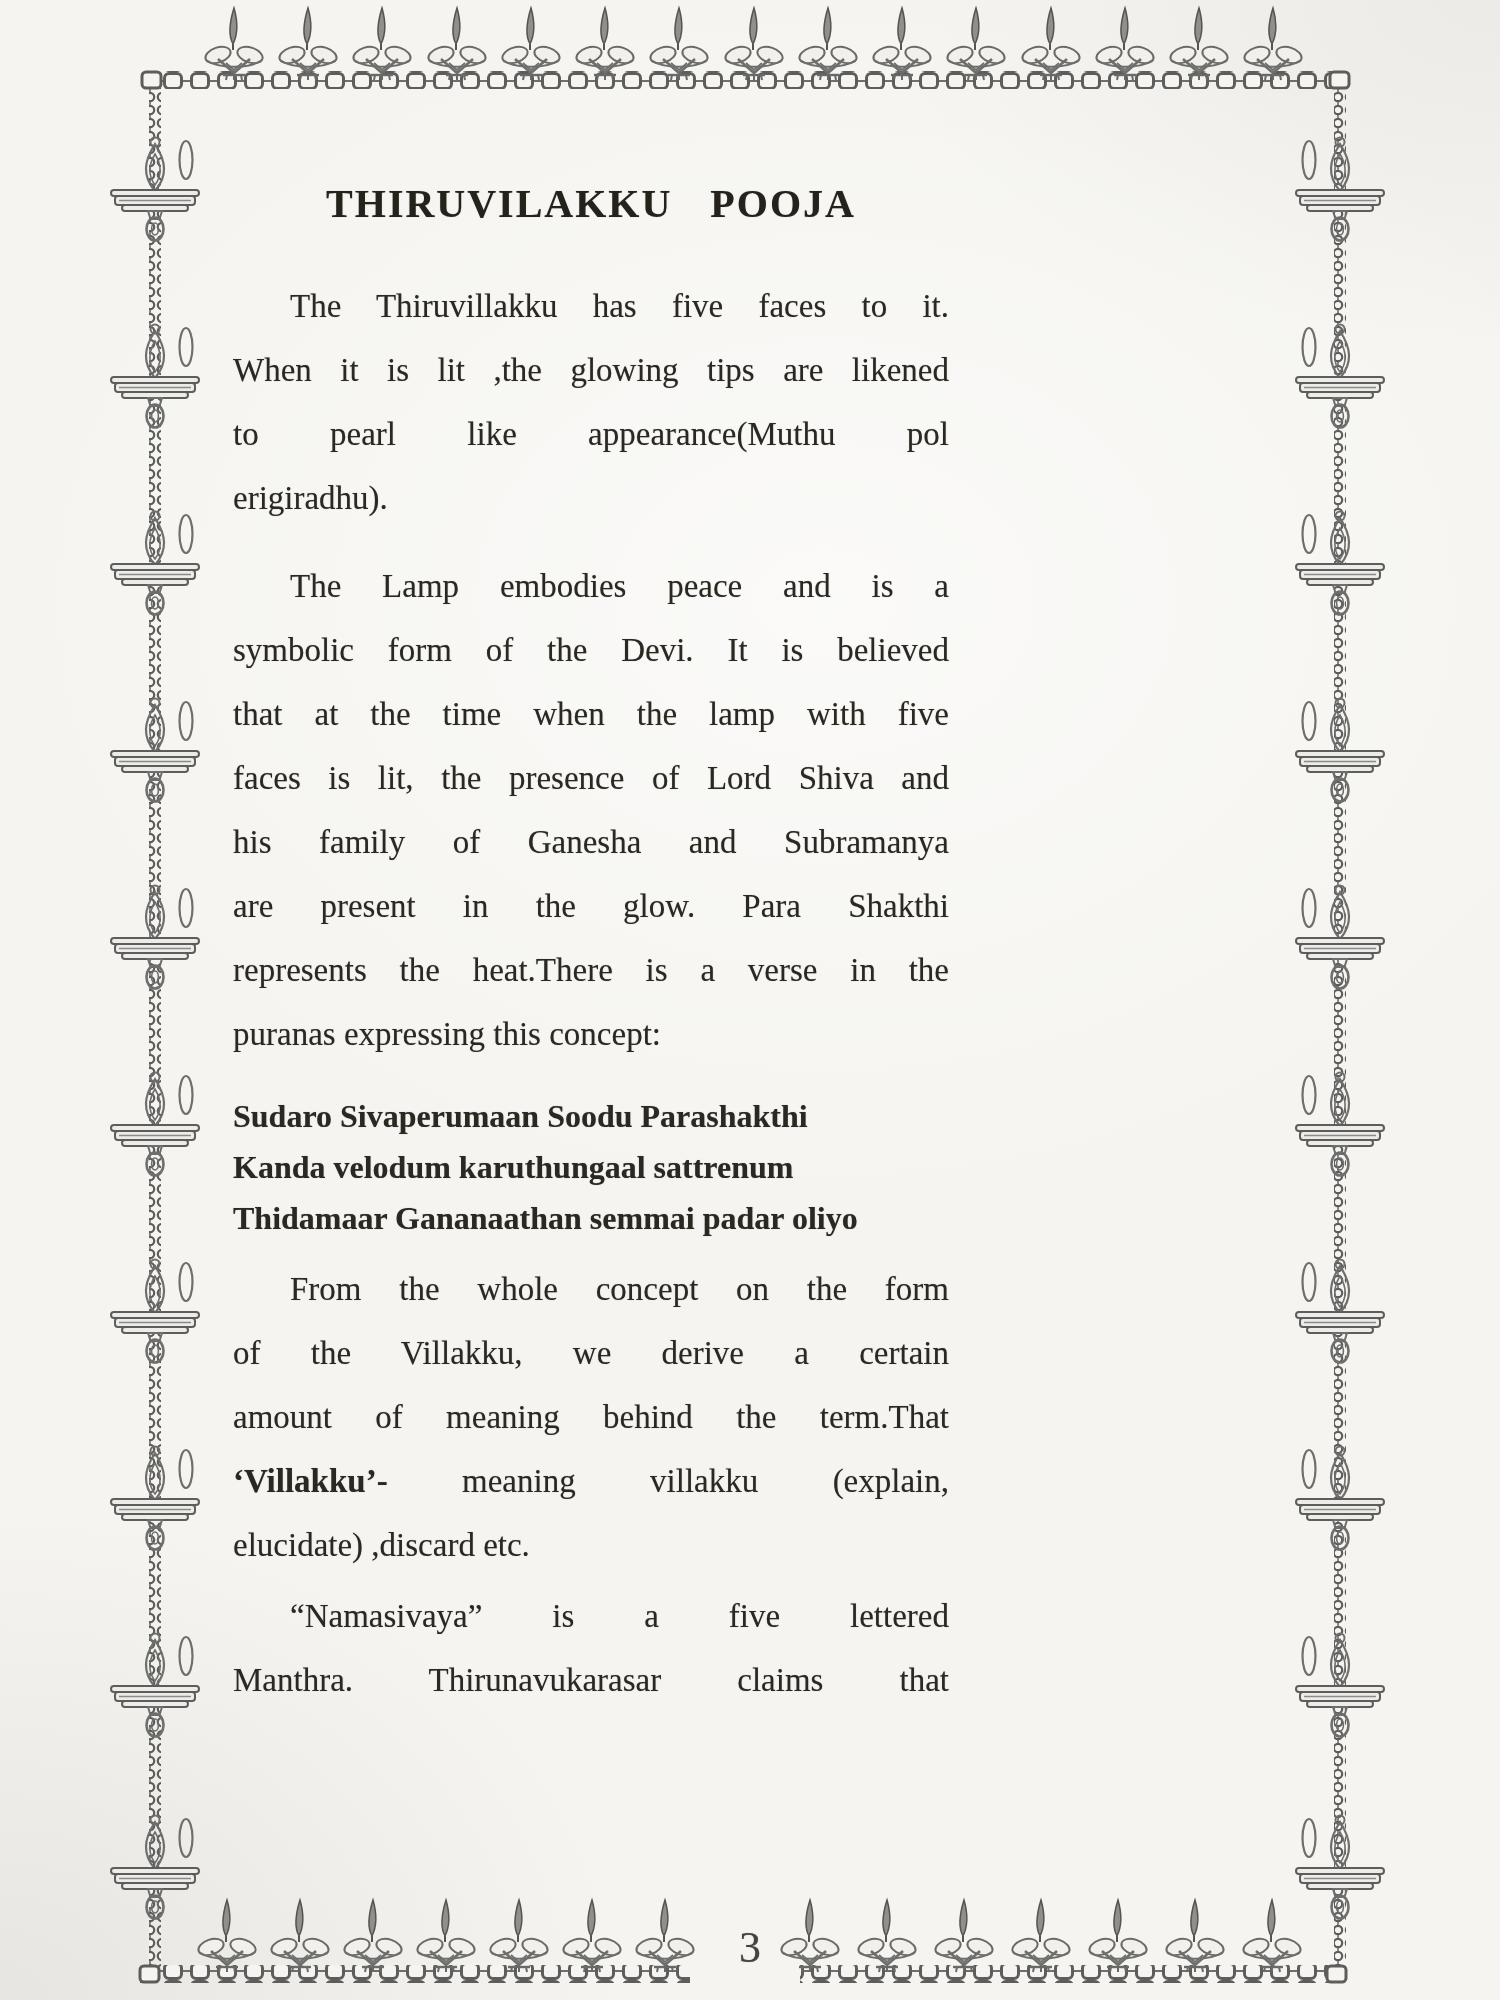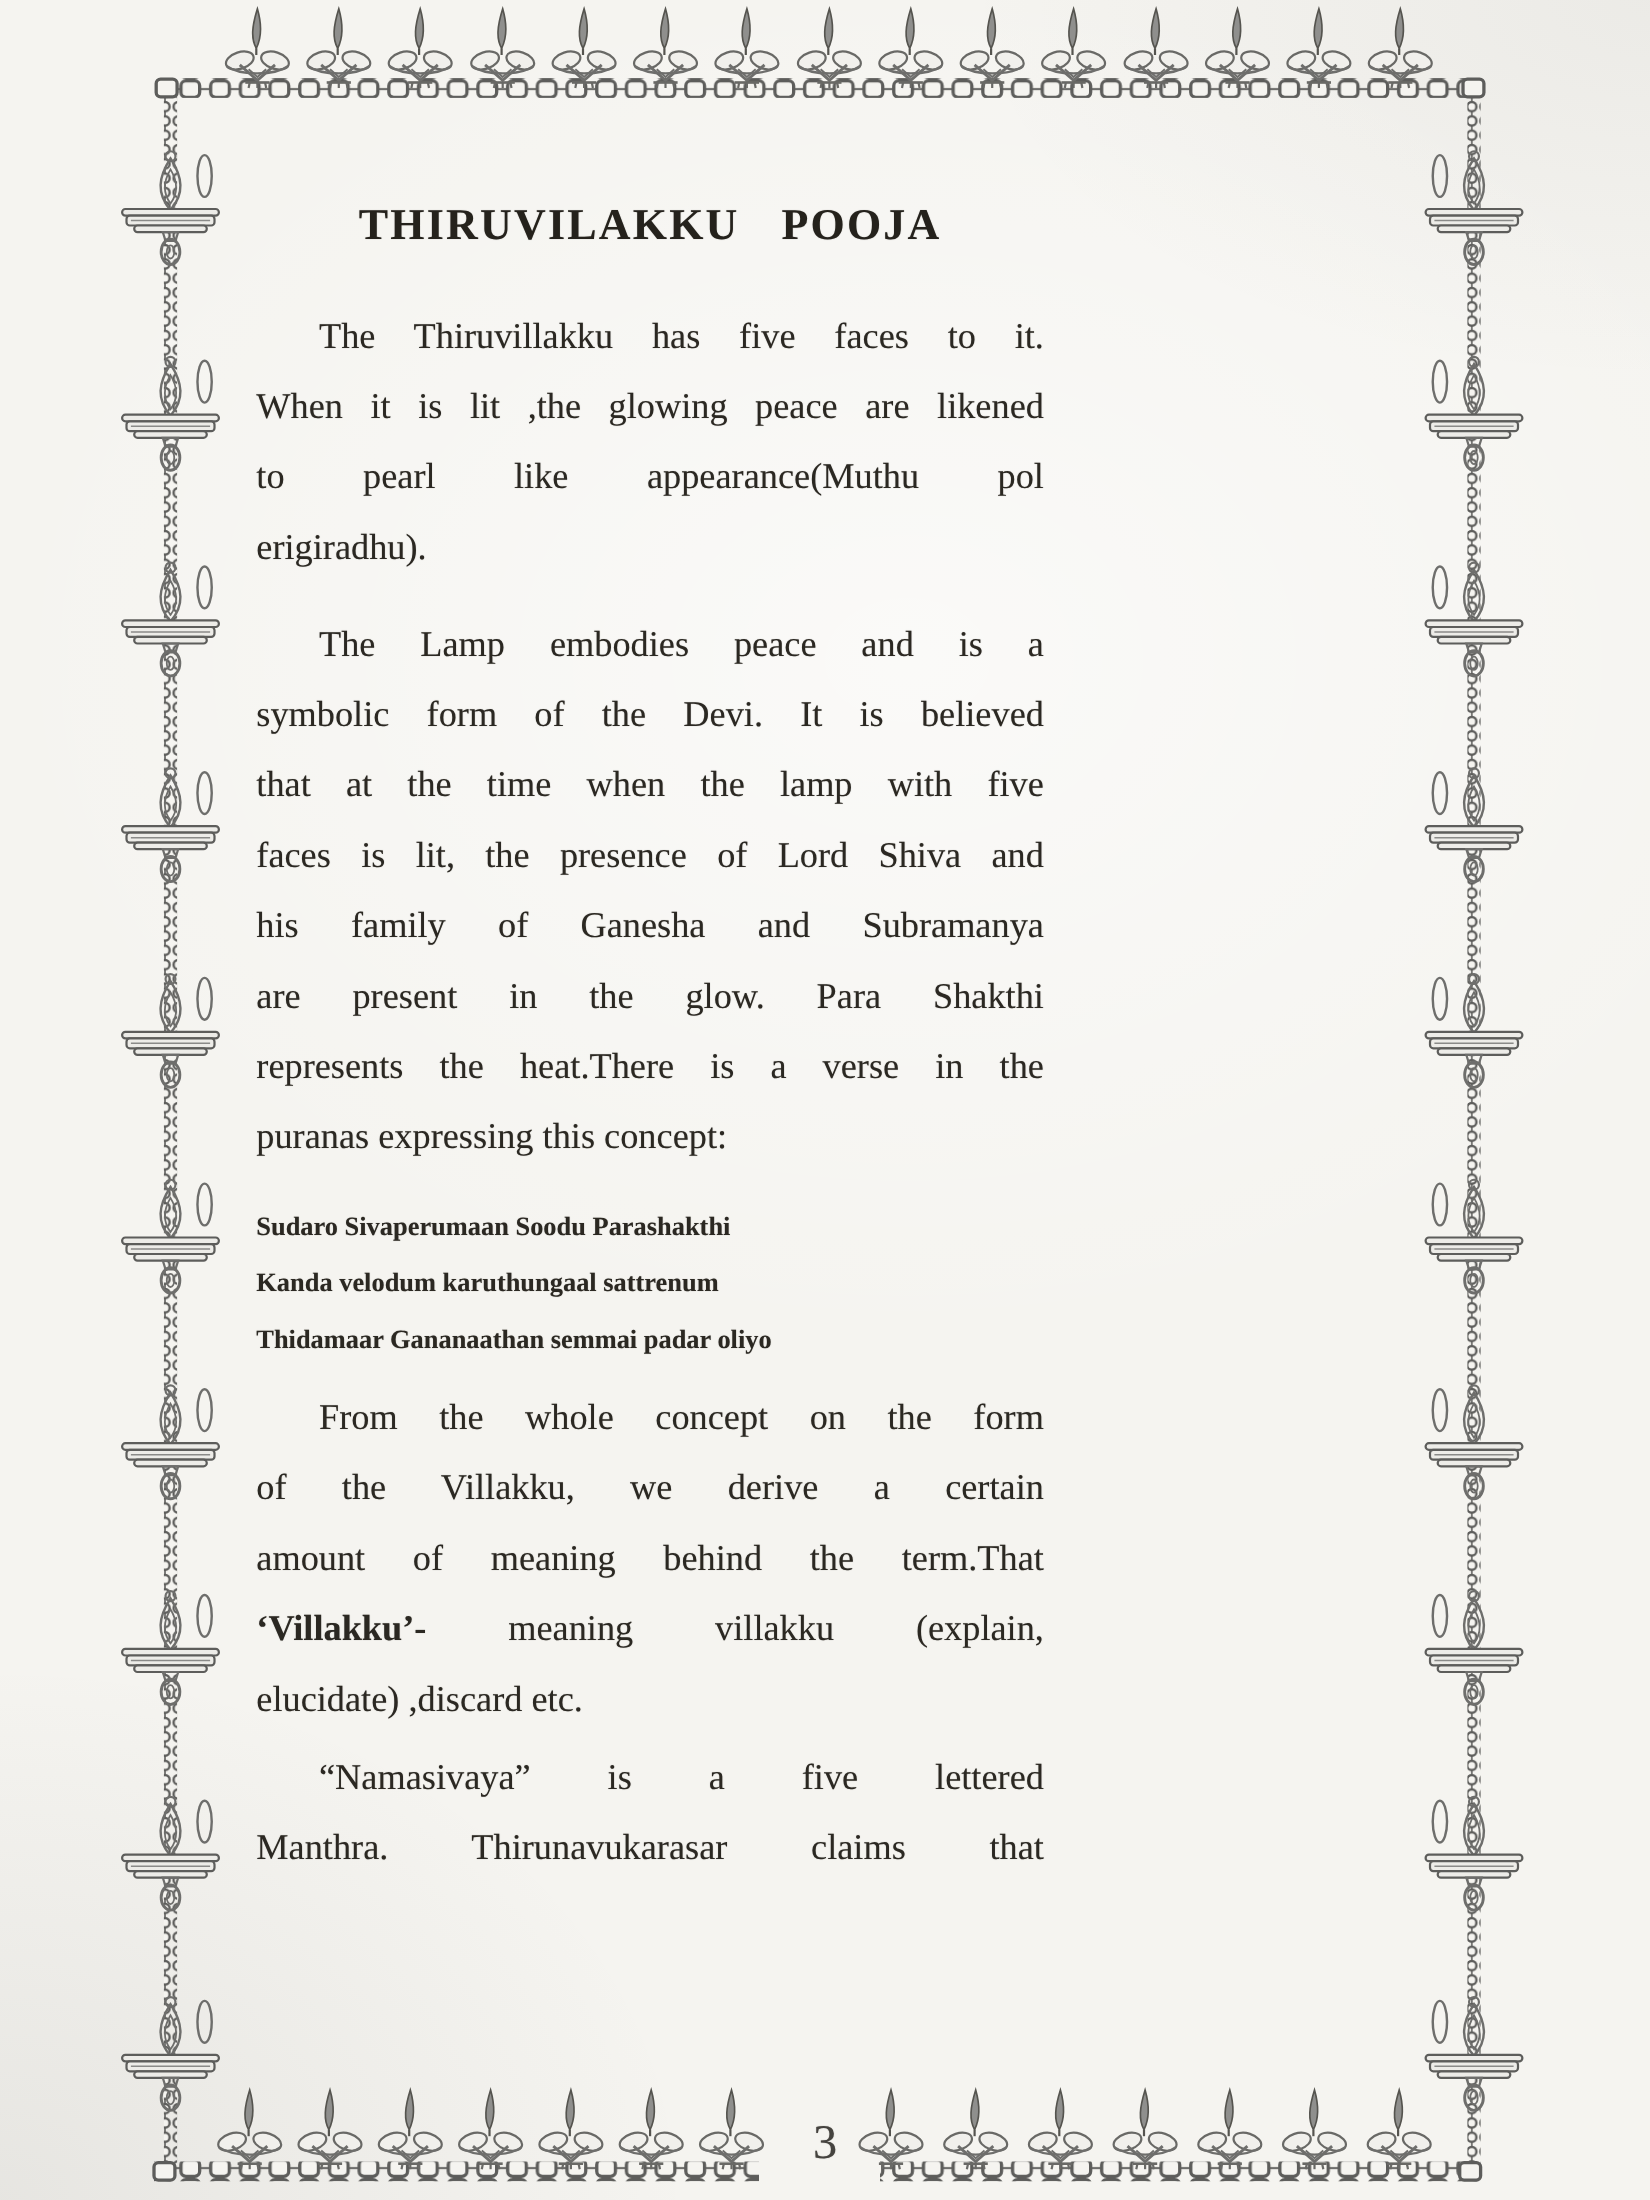--- a/index.html
+++ b/index.html
@@ -26,21 +26,21 @@
   .para .line.no-stretch { text-align-last:left; }
   .para .line.indent { text-indent:57px; }
 
   .para.title { margin-bottom:42px; }
   .para.title .line {
     text-align:center; text-align-last:center;
     font-size:40px; line-height:56px; font-weight:bold;
     letter-spacing:2px; word-spacing:26px; color:#25221c;
   }
   .para.body .line { font-size:33px; line-height:64px; }
-  .para.verse .line { font-size:24px; line-height:51px; font-weight:bold; }
+  .para.verse .line { font-size:32px; line-height:51px; font-weight:bold; }
 
   .para[data-name="paragraph-intro"]        { margin-bottom:24px;font-family:Liberation Serif, serif; }
   .para[data-name="paragraph-lamp-meaning"] { margin-bottom:25px; }
   .para[data-name="verse-purana"]           { margin-bottom:13px; }
   .para[data-name="paragraph-villakku-term"]{ margin-bottom:7px; }
 
   .b { font-weight:bold; }
 
   .page-number {
     position:absolute; left:720px; top:1922px; width:60px;
@@ -156,21 +156,21 @@
     <use href="#hlamp" transform="translate(1340,1696) scale(-1,1)" data-name="hanging-lamp-icon"></use>
     <use href="#hlamp" transform="translate(1340,1878) scale(-1,1)" data-name="hanging-lamp-icon"></use>
   </svg>
 
   <div class="text-column" data-name="text-column">
       <div class="para title" data-name="page-title">
         <div class="line no-stretch" data-name="text-line"><span class="b" data-name="text-segment">THIRUVILAKKU POOJA</span></div>
       </div>
       <div class="para body" data-name="paragraph-intro">
         <div class="line indent" data-name="text-line"><span data-name="text-segment">The Thiruvillakku has five faces to it.</span></div>
-        <div class="line" data-name="text-line"><span data-name="text-segment">When it is lit ,the glowing peace are likened</span></div>
+        <div class="line" data-name="text-line"><span data-name="text-segment">When it is lit ,the glowing tips are likened</span></div>
         <div class="line" data-name="text-line"><span data-name="text-segment">to pearl like appearance(Muthu pol</span></div>
         <div class="line no-stretch" data-name="text-line"><span data-name="text-segment">erigiradhu).</span></div>
       </div>
       <div class="para body" data-name="paragraph-lamp-meaning">
         <div class="line indent" data-name="text-line"><span data-name="text-segment">The Lamp embodies peace and is a</span></div>
         <div class="line" data-name="text-line"><span data-name="text-segment">symbolic form of the Devi. It is believed</span></div>
         <div class="line" data-name="text-line"><span data-name="text-segment">that at the time when the lamp with five</span></div>
         <div class="line" data-name="text-line"><span data-name="text-segment">faces is lit, the presence of Lord Shiva and</span></div>
         <div class="line" data-name="text-line"><span data-name="text-segment">his family of Ganesha and Subramanya</span></div>
         <div class="line" data-name="text-line"><span data-name="text-segment">are present in the glow. Para Shakthi</span></div>

